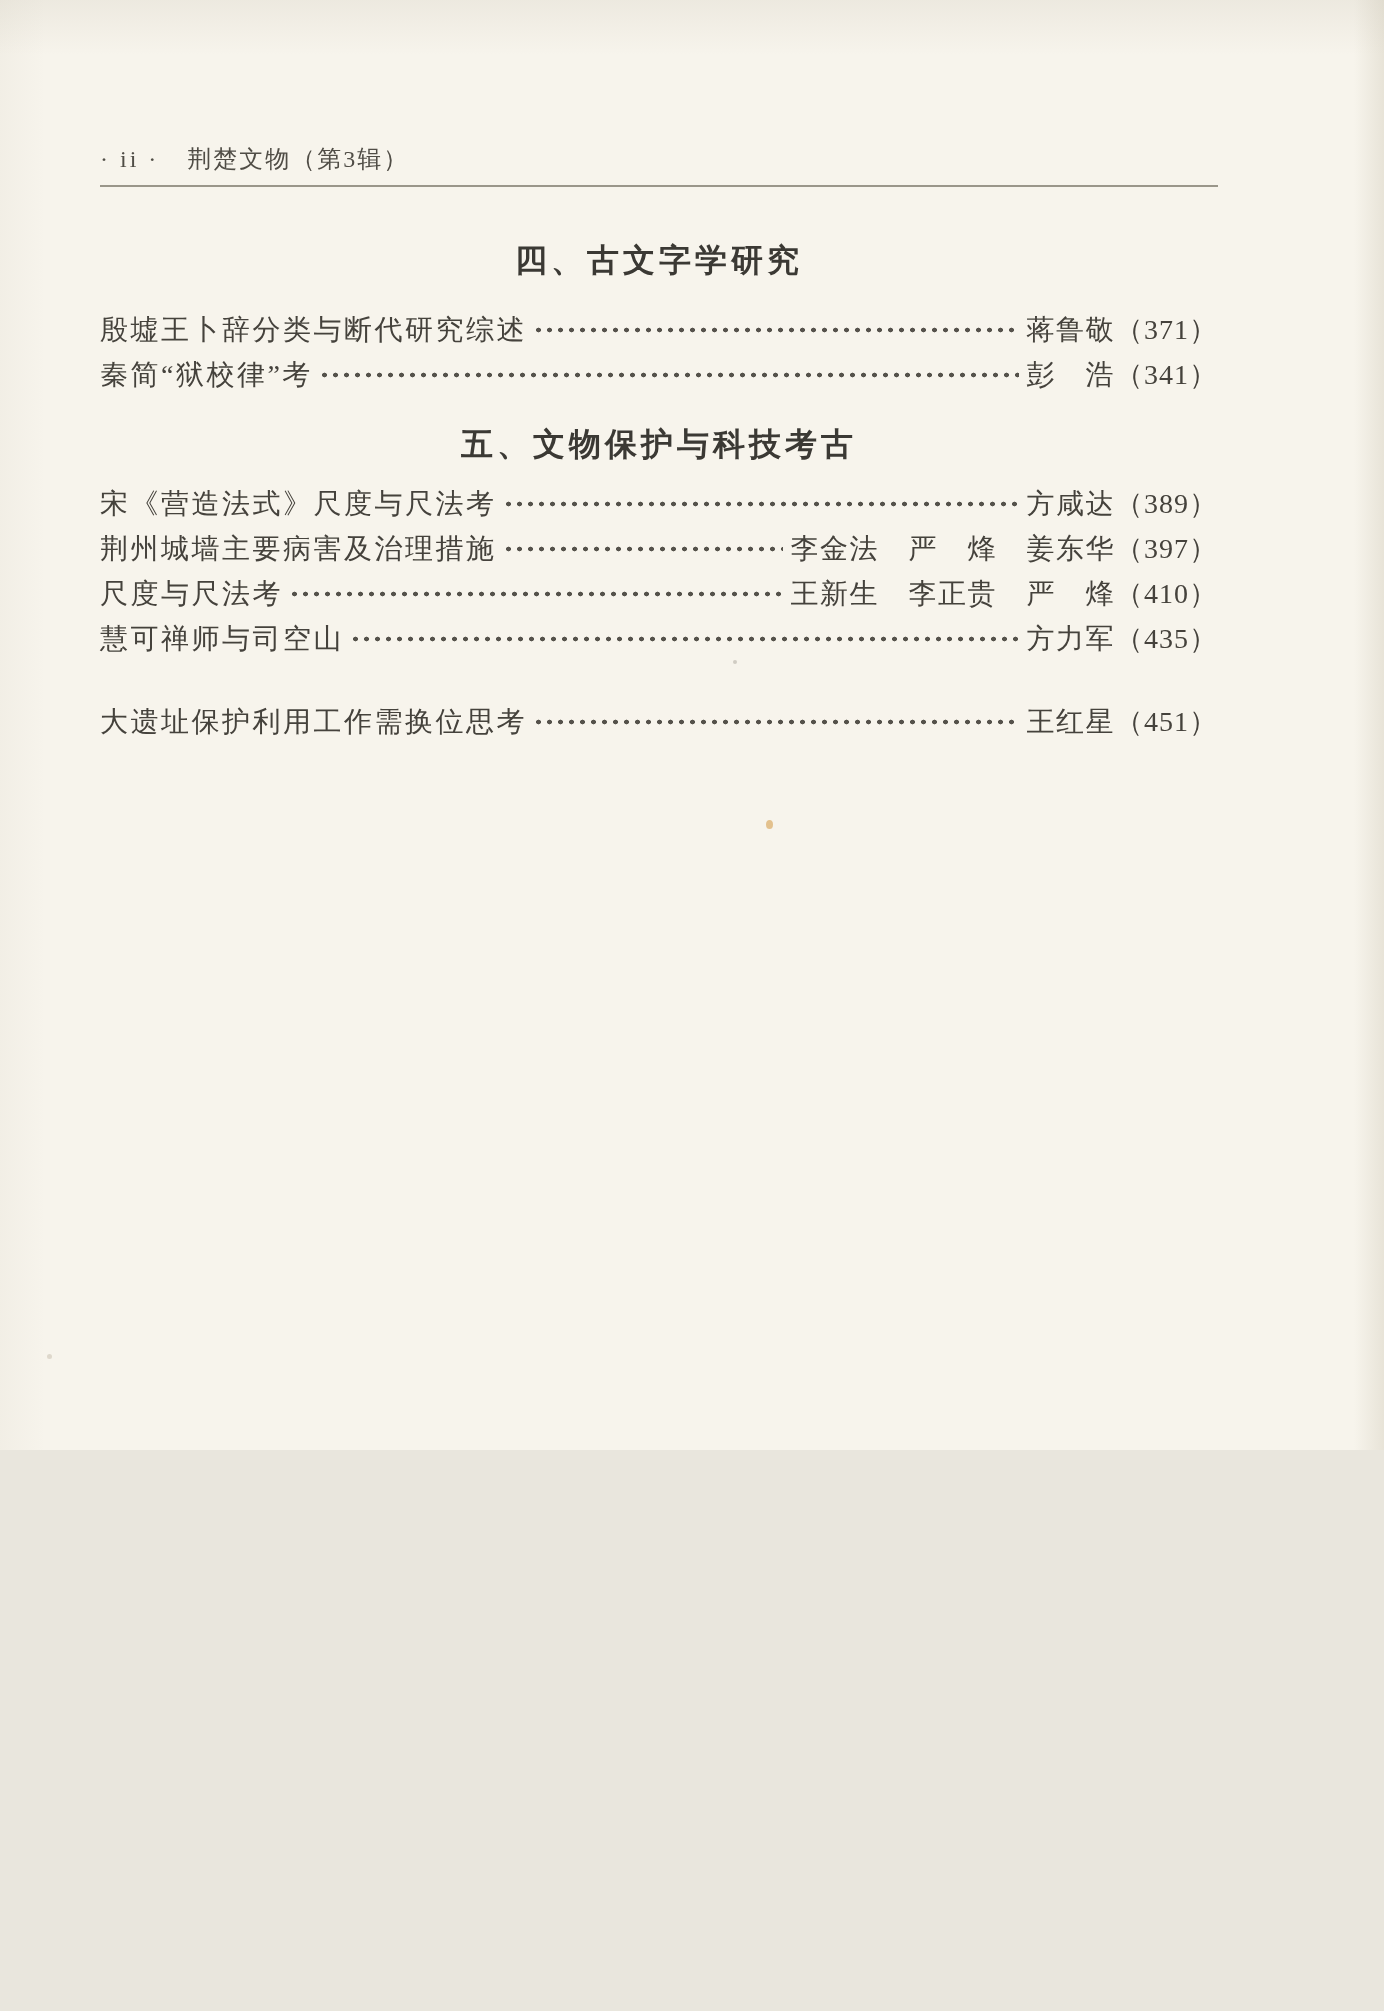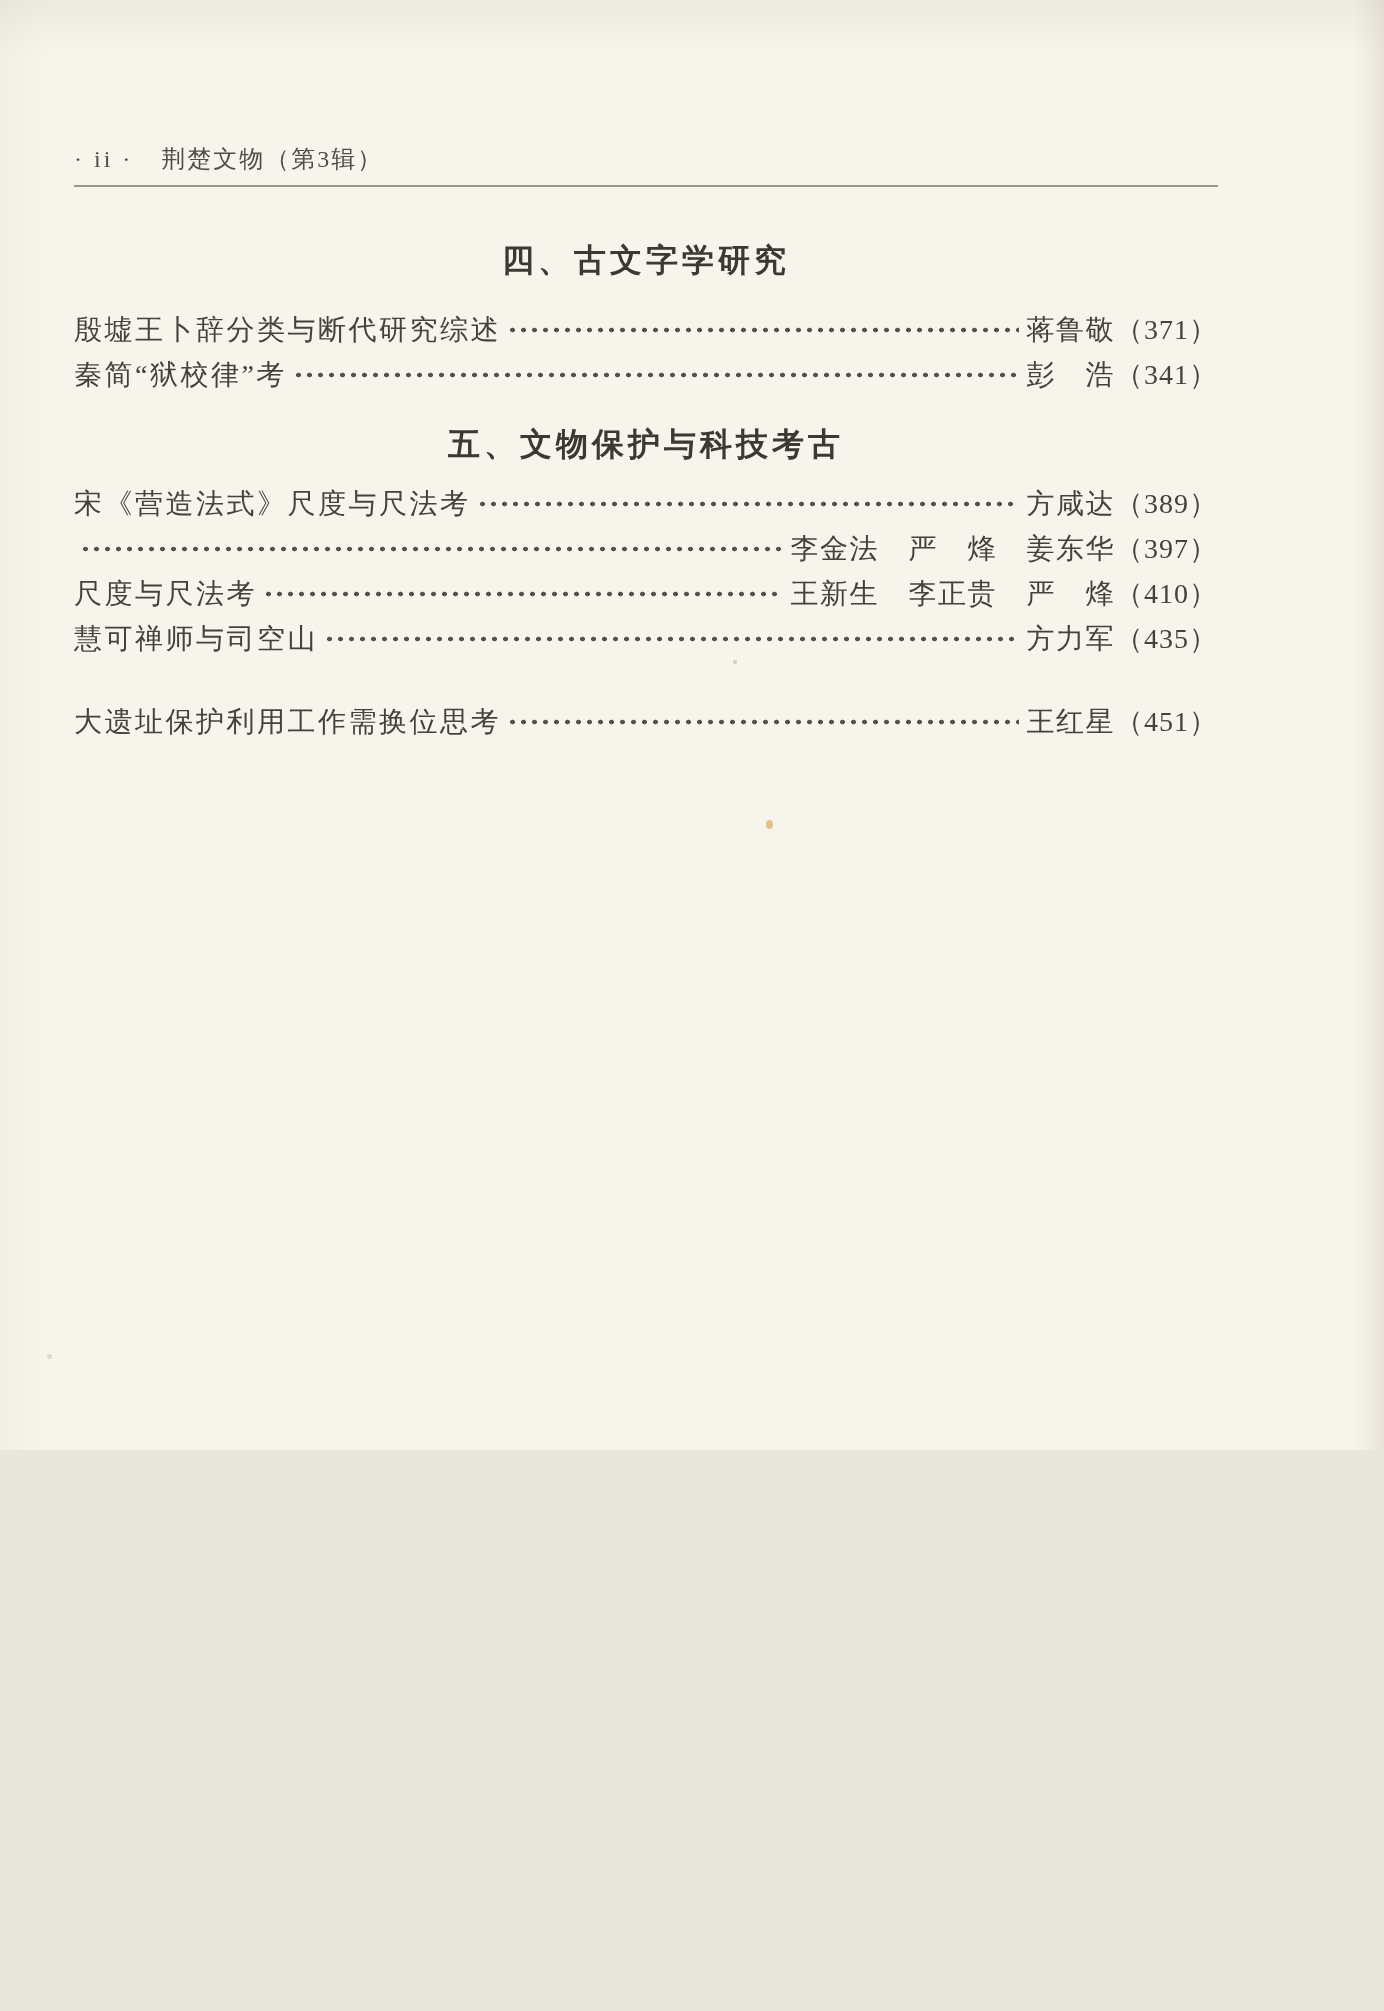--- a/index.html
+++ b/index.html
@@ -18,21 +18,21 @@
   .page{
     position:relative;
     width:1384px;height:1450px;
     background-color:var(--paper);
     background-image:
       linear-gradient(180deg, rgba(196,190,174,.20), rgba(196,190,174,0) 55px),
       linear-gradient(270deg, rgba(188,180,158,.26), rgba(188,180,158,0) 30px),
       linear-gradient(90deg, rgba(196,190,174,.10), rgba(196,190,174,0) 45px);
     overflow:hidden;
     box-sizing:border-box;
-    padding:144px 166px 0 74px;
+    padding:144px 166px 0 100px;
     color:var(--ink);
   }
   
   .header{
     display:flex;align-items:baseline;
     font-size:24px;line-height:30px;
     color:#504d46;
     letter-spacing:1px;
   }
   .page-marker{
@@ -117,20 +117,21 @@
 
   <div class="section-heading sh-2">五、文物保护与科技考古</div>
   <div class="entries entries-2">
     <div class="row">
       <span class="title">宋《营造法式》尺度与尺法考</span>
       <span class="leader"></span>
       <span class="authors">方咸达</span>
       <span class="pageno">（389）</span>
     </div>
     <div class="row">
+      <span class="title">荆州城墙主要病害及治理措施</span>
       <span class="leader"></span>
       <span class="authors">李金法　严　烽　姜东华</span>
       <span class="pageno">（397）</span>
     </div>
     <div class="row">
       <span class="title">尺度与尺法考</span>
       <span class="leader"></span>
       <span class="authors">王新生　李正贵　严　烽</span>
       <span class="pageno">（410）</span>
     </div>

